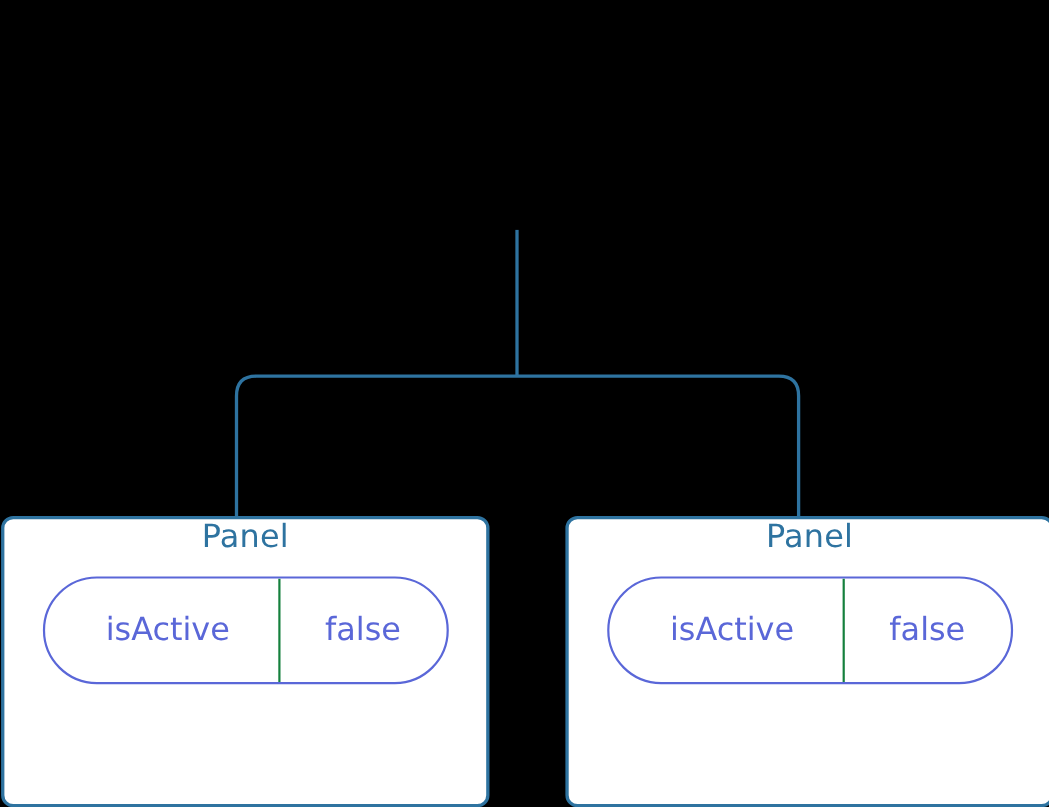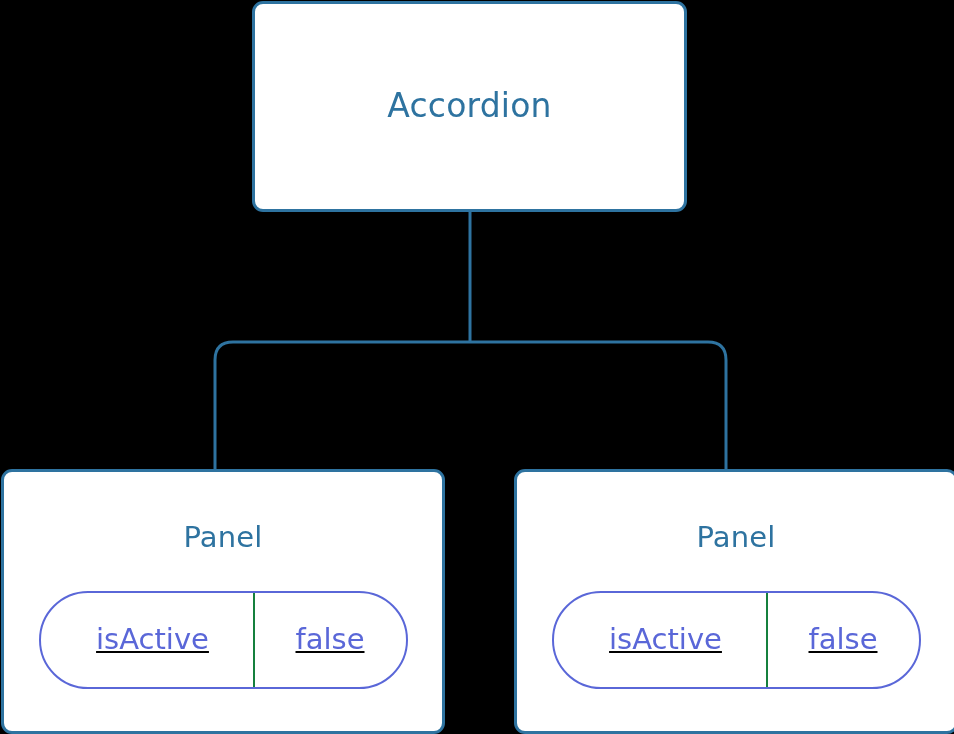--- a/index.html
+++ b/index.html
@@ -58,46 +58,44 @@
     color: #2e73a0;
     letter-spacing: 0.2px;
   }
 
   
   .panel-node {
     top: 469px;
     width: 444px;
     height: 265px;
     justify-content: flex-start;
-    padding-top: 50px;
     border-bottom-left-radius: 11px;
     border-bottom-right-radius: 11px;
   }
   #node-panel-left  { left: 1px; }
   #node-panel-right { left: 514px; }
 
   .panel-node .node-title {
     font-size: 29px;
     line-height: 1.1;
     color: #2e73a0;
     letter-spacing: 0.2px;
   }
 
   
   .state-pill {
-    margin-top: 37px;
+    margin-top: 20px;
     display: flex;
     align-items: stretch;
     box-sizing: border-box;
     height: 98px;
     border: 2px solid #5a67d8;
     border-radius: 49px;
     background: #ffffff;
     overflow: hidden;
-    text-decoration: underline;
   }
   .pill-key,
   .pill-value {
     display: flex;
     align-items: center;
     justify-content: center;
     color: #5a67d8;
     font-size: 29px;
     line-height: 1;
     box-sizing: border-box;
@@ -117,23 +115,20 @@
 <div id="diagram">
 
   <svg id="connectors" viewBox="0 0 954 734" width="954" height="734" fill="none" xmlns="http://www.w3.org/2000/svg">
 
     <path d="M470 209 L470 342" stroke="#2e73a0" stroke-width="3" fill="none" stroke-linecap="butt"></path>
 
     <path d="M215 471 L215 360 Q215 342 233 342 L470 342" stroke="#2e73a0" stroke-width="3" fill="none" stroke-linecap="butt"></path>
     <path d="M470 342 L708 342 Q726 342 726 360 L726 471" stroke="#2e73a0" stroke-width="3" fill="none" stroke-linecap="butt"></path>
   </svg>
 
-  <div class="node" id="node-accordion">
-    <span class="node-title">Accordion</span>
-  </div>
 
   <div class="node panel-node" id="node-panel-left">
     <span class="node-title">Panel</span>
 
     <div class="state-pill">
       <span class="pill-key">isActive</span>
       <span class="pill-value">false</span>
     </div>
   </div>
 

